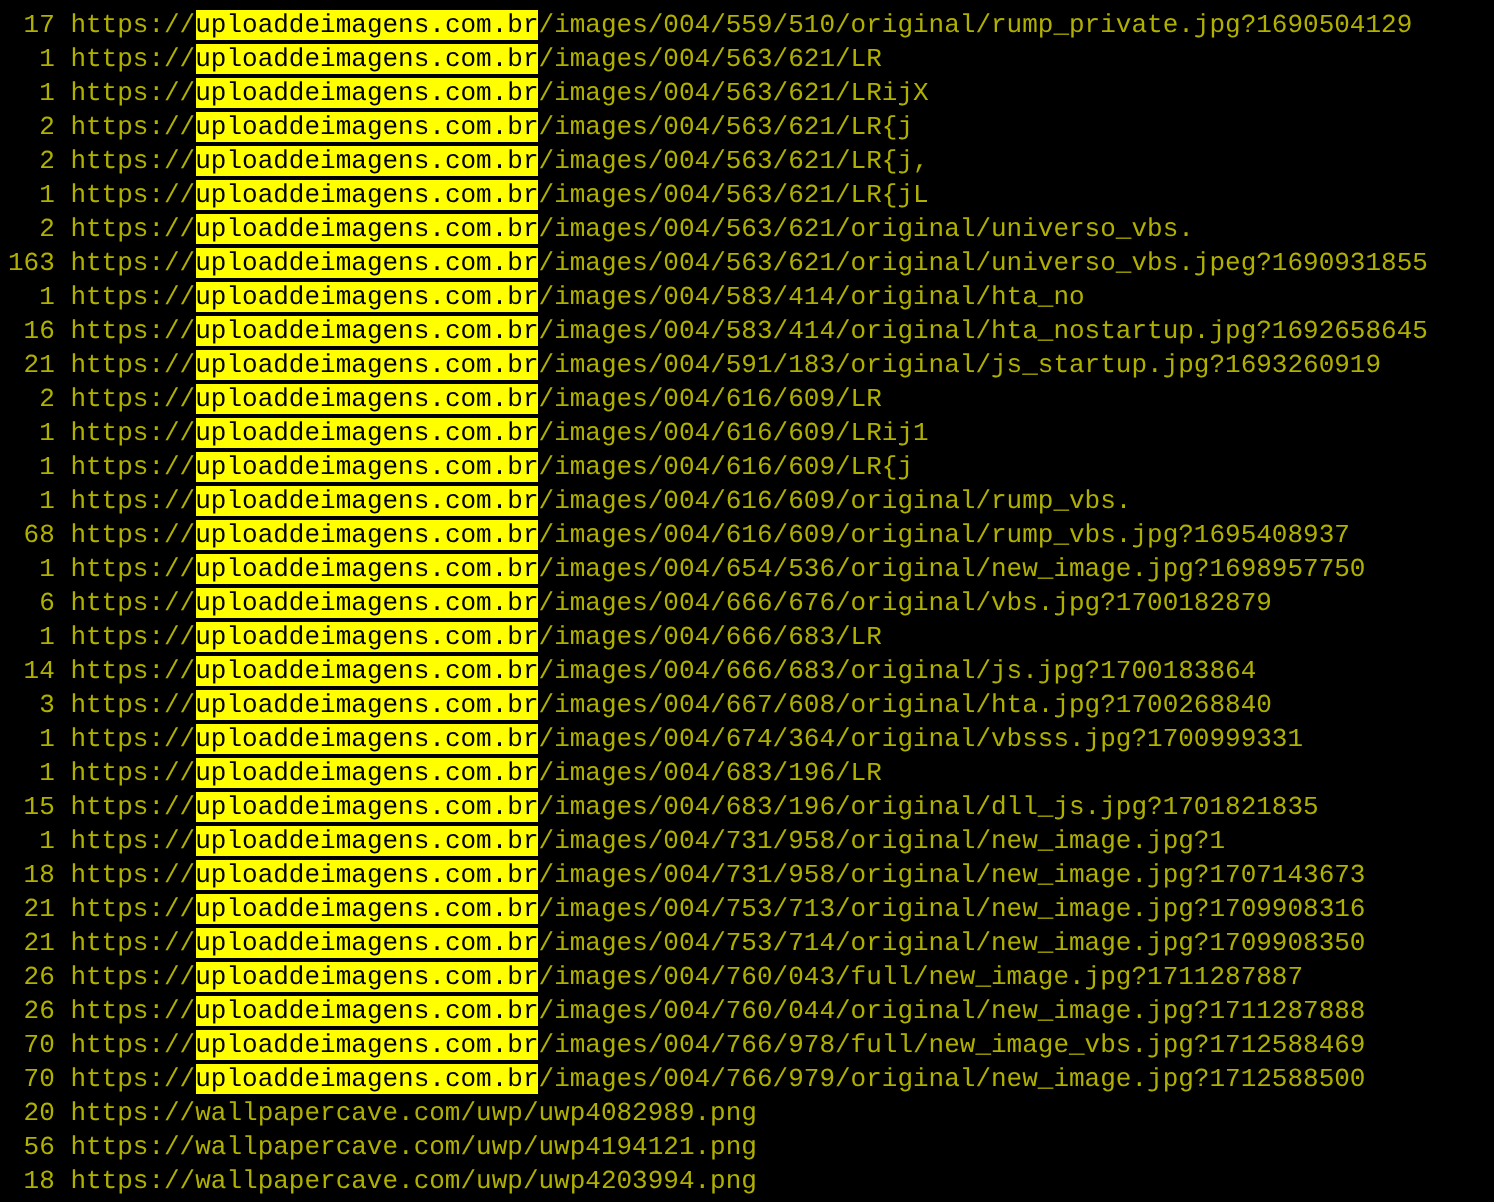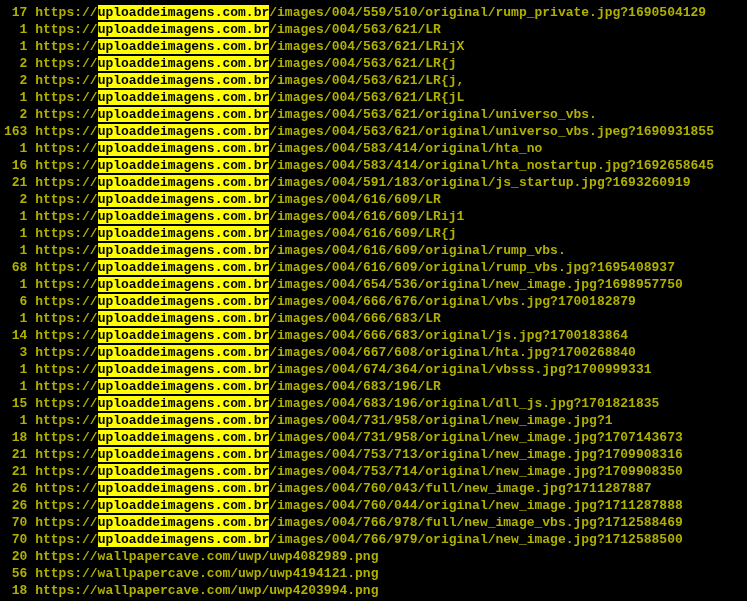--- a/index.html
+++ b/index.html
@@ -11,21 +11,21 @@
     overflow: hidden;
   }
   .terminal {
     font-family: "Consolas", "Menlo", "Courier New", monospace;
     font-size: 13px;
     line-height: 17px;
     white-space: pre;
     padding: 4px 4px 4px 4px;
     color: #b0b000;
   }
-  .row { display: block; font-weight: bold; }
+  .row { display: block; }
   .count {
     display: inline-block;
     width: 3ch;
     text-align: right;
     color: #b0b000;
   }
   .plain { color: #b0b000; }
   .hl {
     background: #ffff00;
     color: #000000;

